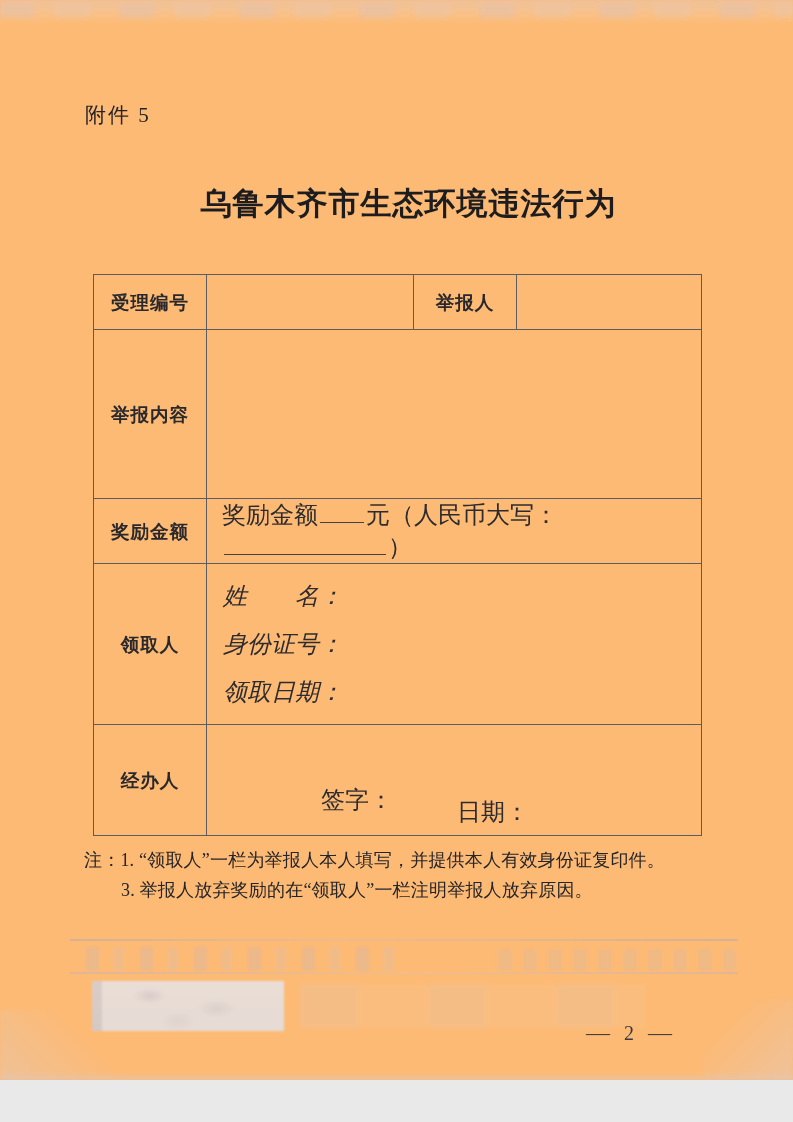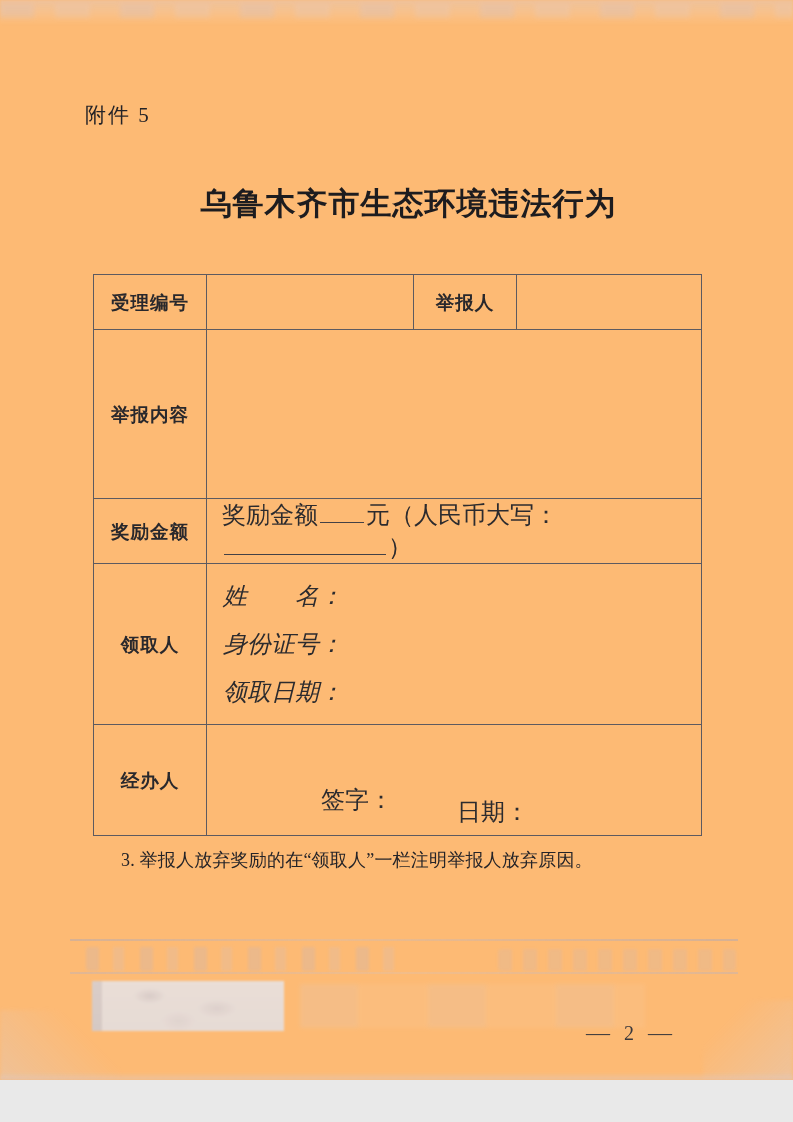--- a/index.html
+++ b/index.html
@@ -153,20 +153,23 @@
       <td class="lbl">经办人</td>
       <td class="val handler-cell" colspan="3">
         <span class="sig">签字：</span>
         <span class="date">日期：</span>
       </td>
     </tr>
   </tbody>
     </table>
 
   <div class="notes">
+    <div class="note-line">
+      <span>注：</span><span>1. “领取人”一栏为举报人本人填写，并提供本人有效身份证复印件。</span>
+    </div>
     <div class="note-line indent">3. 举报人放弃奖励的在“领取人”一栏注明举报人放弃原因。</div>
   </div>
 
   <div class="ghost-line l1"></div>
   <div class="ghost-text left"></div>
   <div class="ghost-text right"></div>
   <div class="ghost-line l2"></div>
   <div class="ghost-blob"></div>
   <div class="ghost-patches"></div>
 

